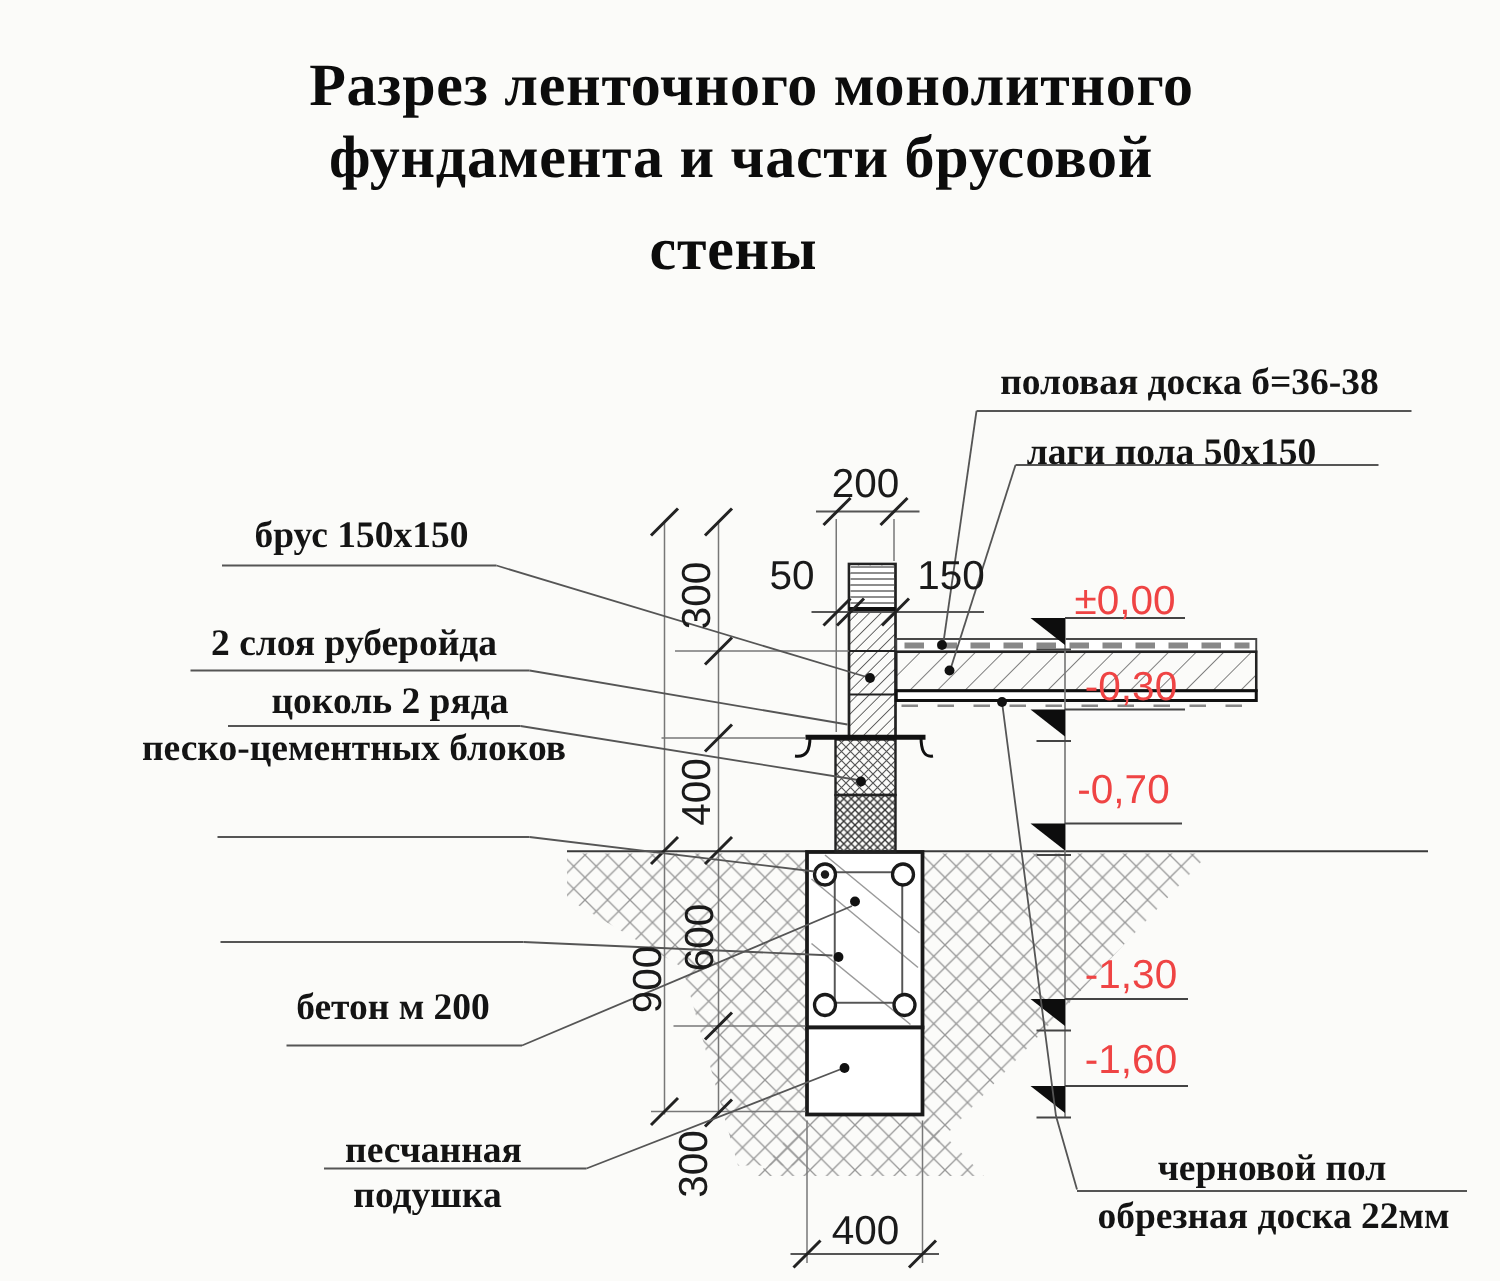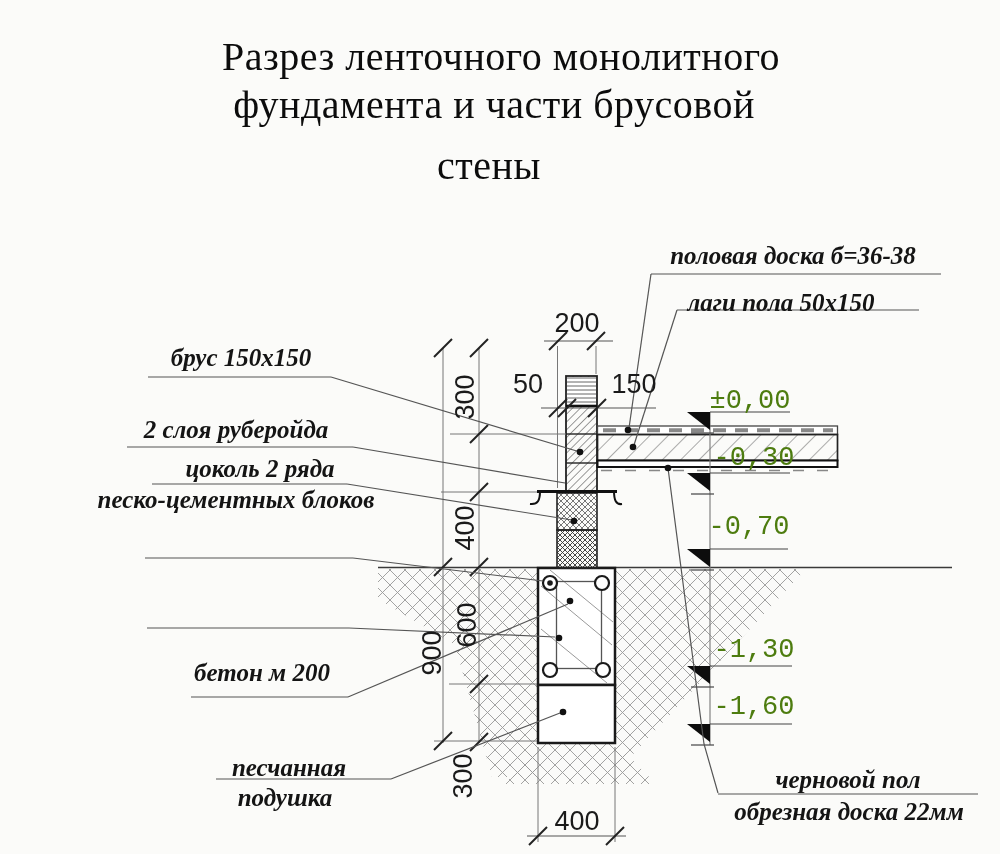--- a/index.html
+++ b/index.html
@@ -8,33 +8,33 @@
     background:#fbfbf9;
     font-family:"Liberation Serif","DejaVu Serif",serif;
   }
   .canvas svg{position:absolute;left:0;top:0;}
   .txt{
     position:absolute;white-space:nowrap;color:#111;
     transform:translate(-50%,-50%);line-height:1;
   }
   .title-line{
     font-family:"Liberation Serif","DejaVu Serif",serif;
-    font-weight:normal;font-size:40px;letter-spacing:0.5px;color:#0c0c0c;
+    font-weight:bold;font-size:40px;letter-spacing:0.5px;color:#0c0c0c;
   }
   .lbl{
     font-family:"Liberation Serif","DejaVu Serif",serif;
-    font-weight:bold;font-size:25px;color:#141414;font-style:italic;
+    font-weight:bold;font-size:25px;color:#141414;
   }
   .dim{
     font-family:"Liberation Sans","DejaVu Sans",sans-serif;
     font-size:27px;color:#1a1a1a;
   }
   .elev{
-    font-family:Liberation Mono, monospace;
-    font-size:27px;color:#4d7c0f;
+    font-family:Liberation Sans, sans-serif;
+    font-size:27px;color:#ef4444;
   }
   .rot{transform:translate(-50%,-50%) rotate(-90deg);}
 </style>
 </head>
 <body>
 
 <div class="canvas">
 
   <svg width="1000" height="854" viewBox="0 0 1000 854">
     <defs>

